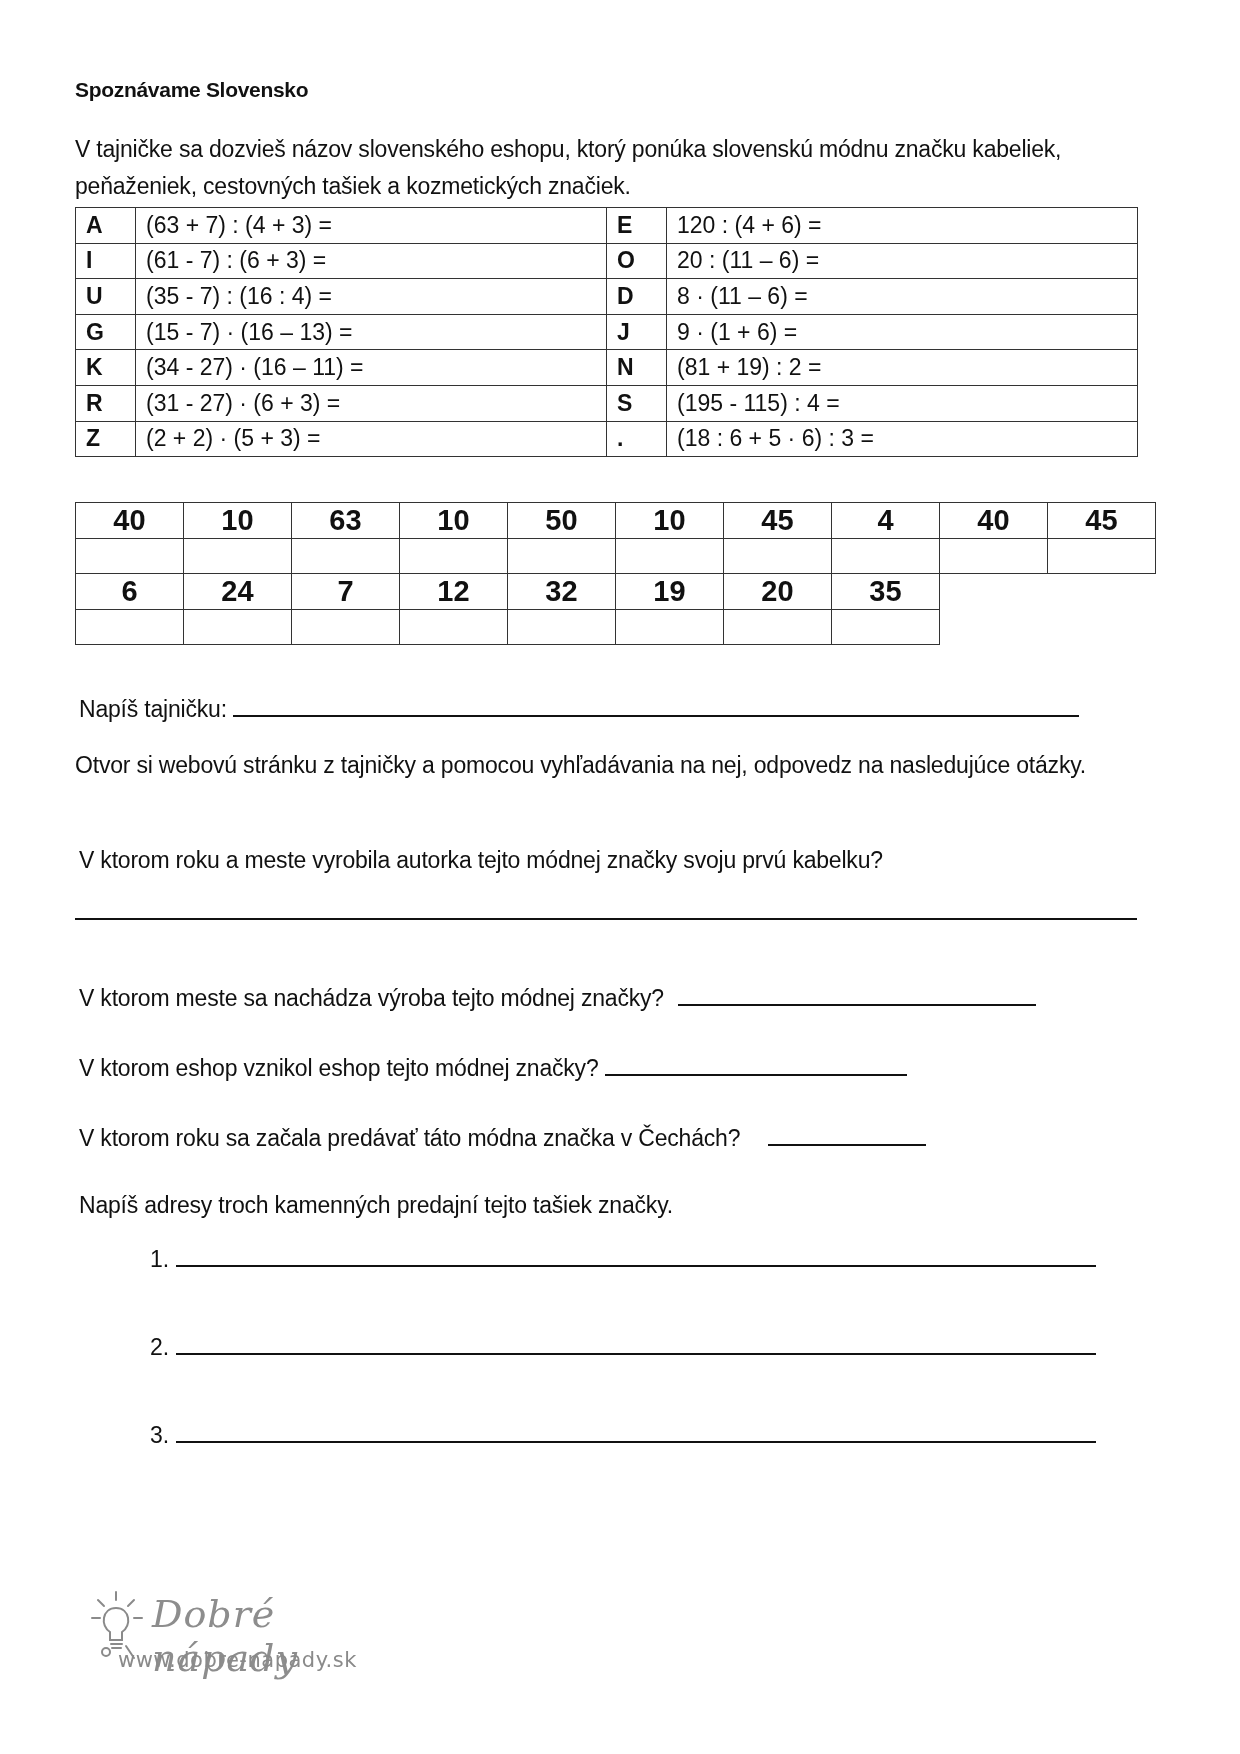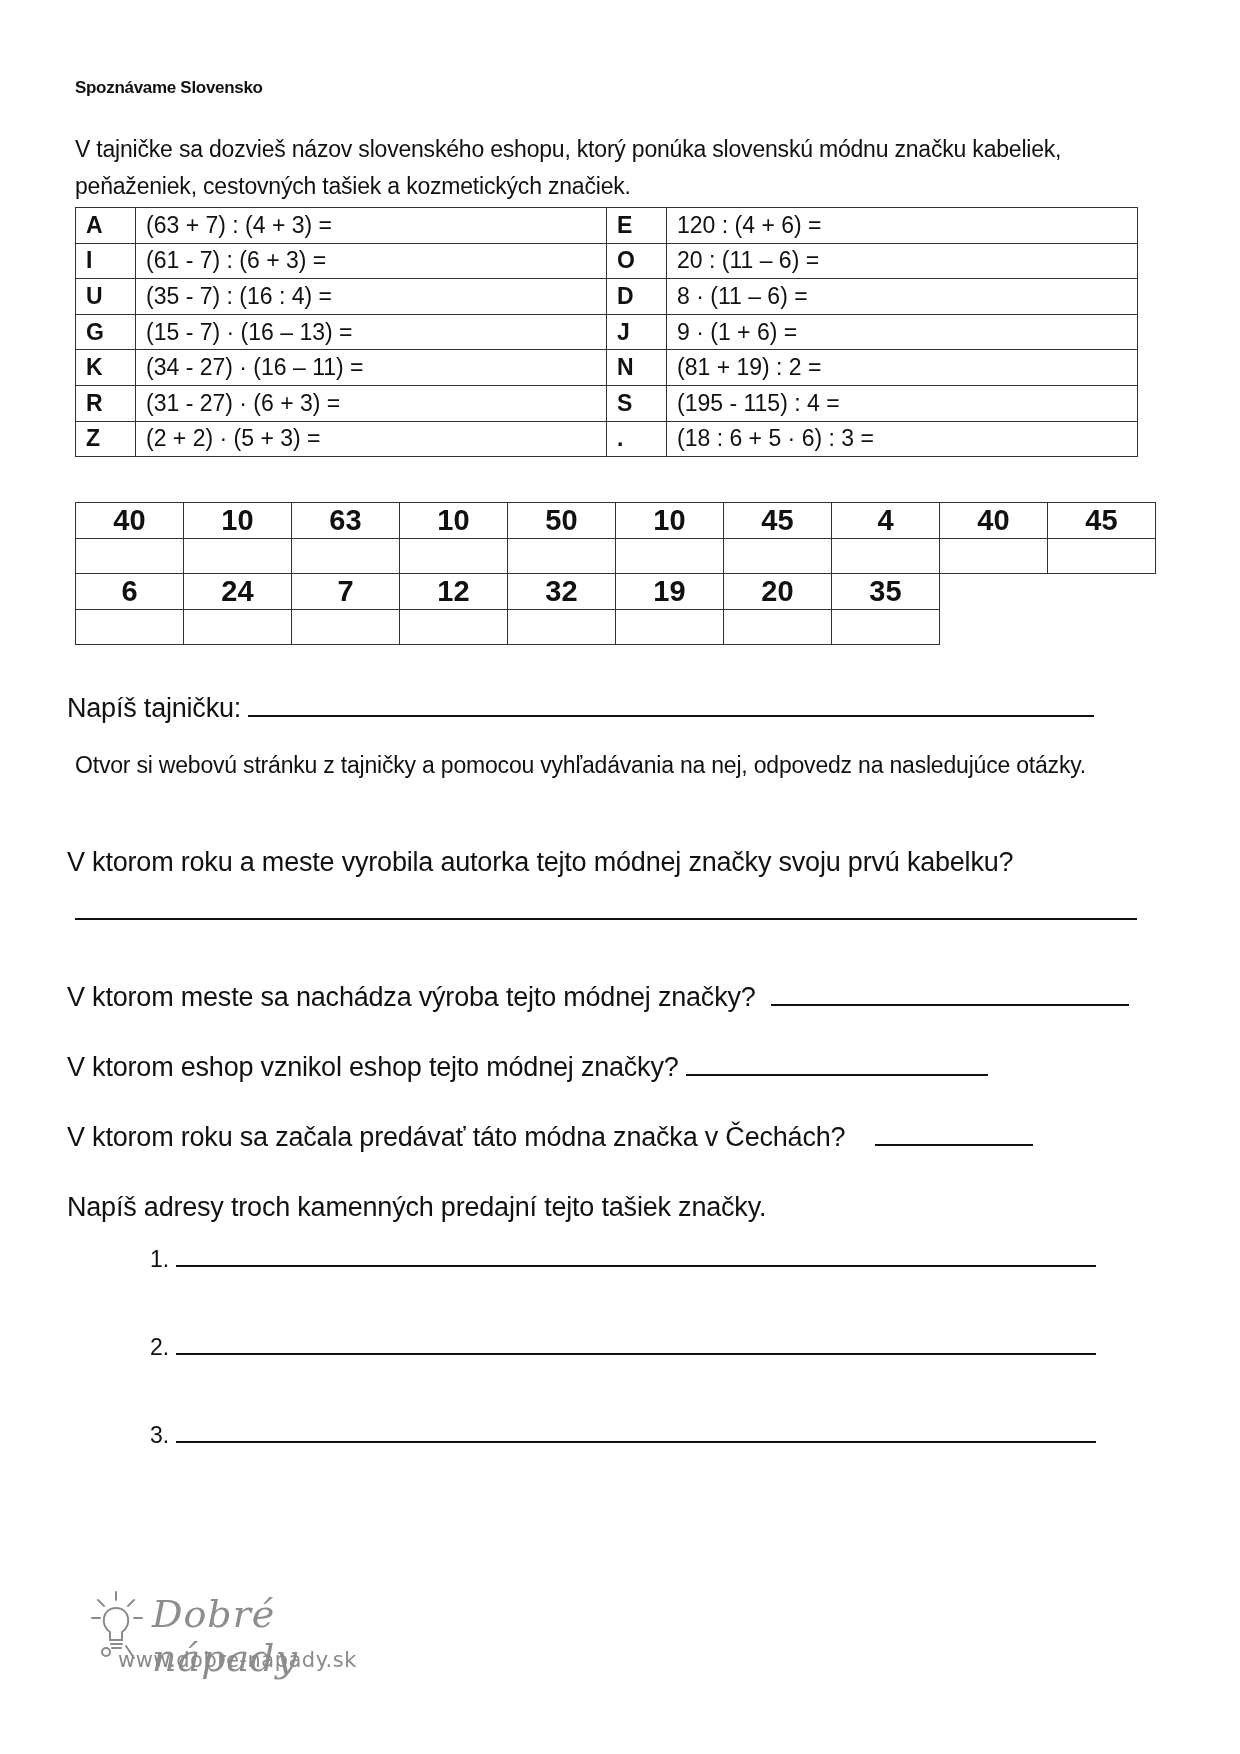--- a/index.html
+++ b/index.html
@@ -1,21 +1,21 @@
 <!DOCTYPE html>
 <html><head>
   <meta charset="utf-8">
   <style>
     html, body { margin: 0; padding: 0; background: #ffffff; }
     body {
       width: 1240px; height: 1754px; position: relative; overflow: hidden;
       font-family: "Liberation Sans", sans-serif; color: #111111;
     }
     .abs { position: absolute; }
-    .title { left: 75px; top: 78px; font-size: 17px; font-weight: bold; letter-spacing: -0.3px; }
+    .title { left: 75px; top: 78px; font-size: 21px; font-weight: bold; letter-spacing: -0.3px; }
     .para { left: 75px; font-size: 23px; line-height: 37px; letter-spacing: -0.2px; }
     .p1 { top: 131px; width: 1080px; }
 
     table.tasks {
       position: absolute; left: 75px; top: 207px; width: 1063px;
       border-collapse: collapse; font-size: 23px;
     }
     table.tasks td {
       border: 1.6px solid #333; height: 34.6px; padding: 0 0 0 10px;
       vertical-align: middle; white-space: nowrap;
@@ -29,21 +29,21 @@
     }
     table.grid td {
       border: 1.6px solid #333; width: 107px; height: 34.5px; padding: 0;
       text-align: center; font-weight: bold; vertical-align: middle;
     }
     table.grid td.none { border: none; }
 
     .blank {
       display: inline-block; border-bottom: 2px solid #111; height: 22px; vertical-align: baseline;
     }
-    .q { left: 67px; font-size: 27px; letter-spacing: -0.2px; white-space: nowrap; }
+    .q { left: 79px; font-size: 23px; letter-spacing: -0.2px; white-space: nowrap; }
     .numitem { left: 150px; font-size: 23px; white-space: nowrap; }
 
     .logo { left: 90px; top: 1540px; width: 320px; height: 100px; color: #8a8a8a; margin-top: 46px; }
     .logo-text { position: absolute; left: 62px; top: 6px; font-family: "DejaVu Serif", serif; font-style: italic; font-size: 38px; color: #8d8d8d; letter-spacing: 1px; }
     .logo-url { position: absolute; left: 28px; top: 62px; font-family: "DejaVu Sans", sans-serif; font-size: 21px; color: #8a8a8a; letter-spacing: 0.5px; }
     .bulb { position: absolute; left: 0; top: 0; }
   </style>
 </head>
 <body>
 

